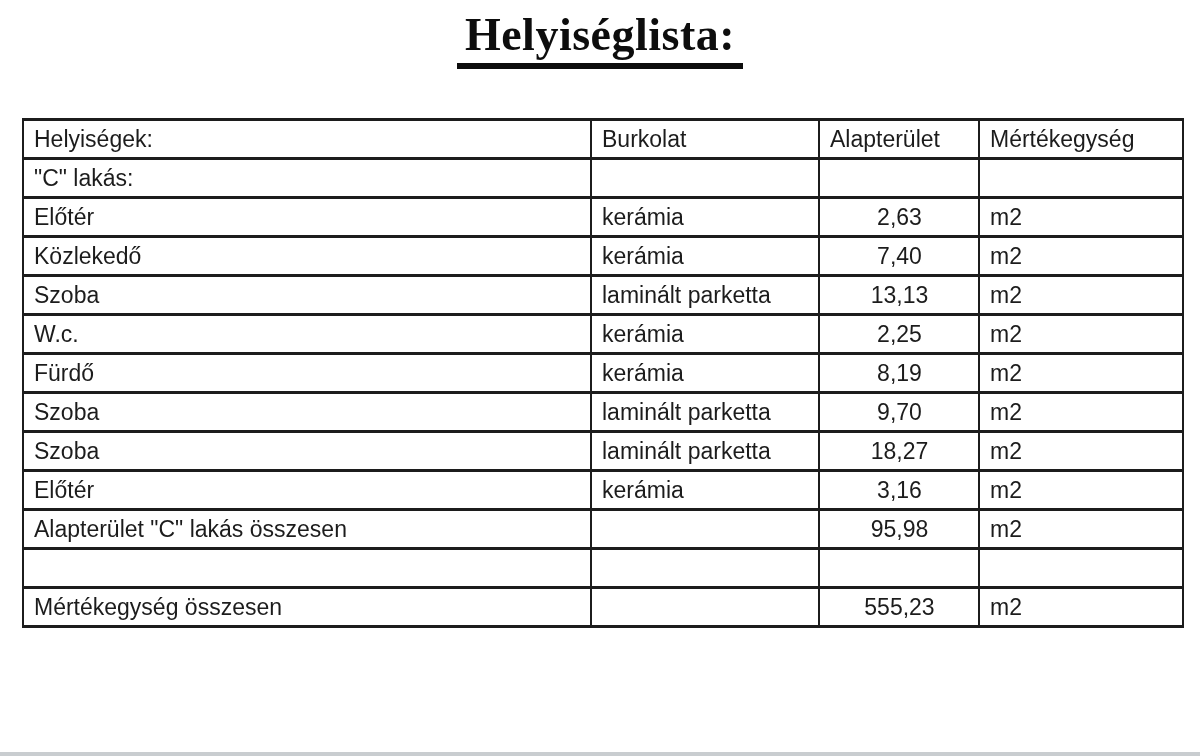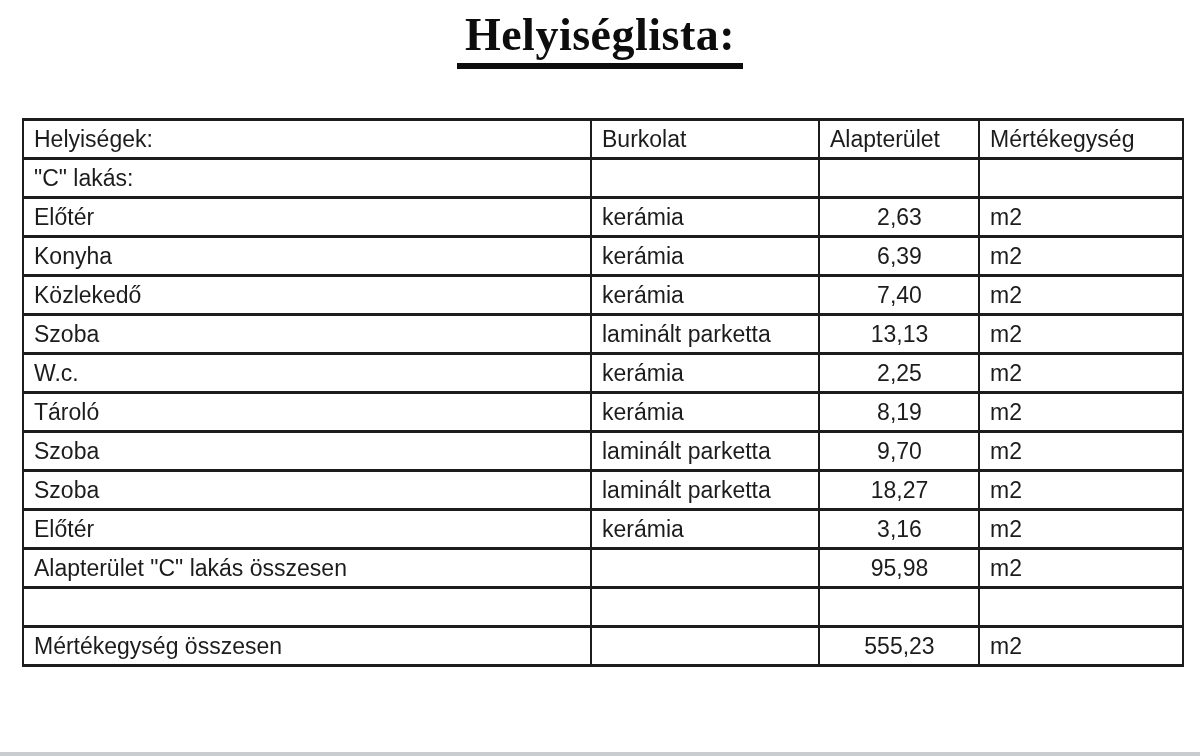--- a/index.html
+++ b/index.html
@@ -100,45 +100,39 @@
       <td></td>
     </tr>
 
     <tr>
       <td>Előtér</td>
       <td>kerámia</td>
       <td class="num">2,63</td>
       <td>m2</td>
     </tr>
     <tr>
-      <td>Konyha</td>
-      <td>kerámia</td>
-      <td class="num">6,39</td>
-      <td>m2</td>
-    </tr>
-    <tr>
       <td>Közlekedő</td>
       <td>kerámia</td>
       <td class="num">7,40</td>
       <td>m2</td>
     </tr>
     <tr>
       <td>Szoba</td>
       <td>laminált parketta</td>
       <td class="num">13,13</td>
       <td>m2</td>
     </tr>
     <tr>
       <td>W.c.</td>
       <td>kerámia</td>
       <td class="num">2,25</td>
       <td>m2</td>
     </tr>
     <tr>
-      <td>Tároló</td>
+      <td>Fürdő</td>
       <td>kerámia</td>
       <td class="num">8,19</td>
       <td>m2</td>
     </tr>
     <tr>
       <td>Szoba</td>
       <td>laminált parketta</td>
       <td class="num">9,70</td>
       <td>m2</td>
     </tr>

